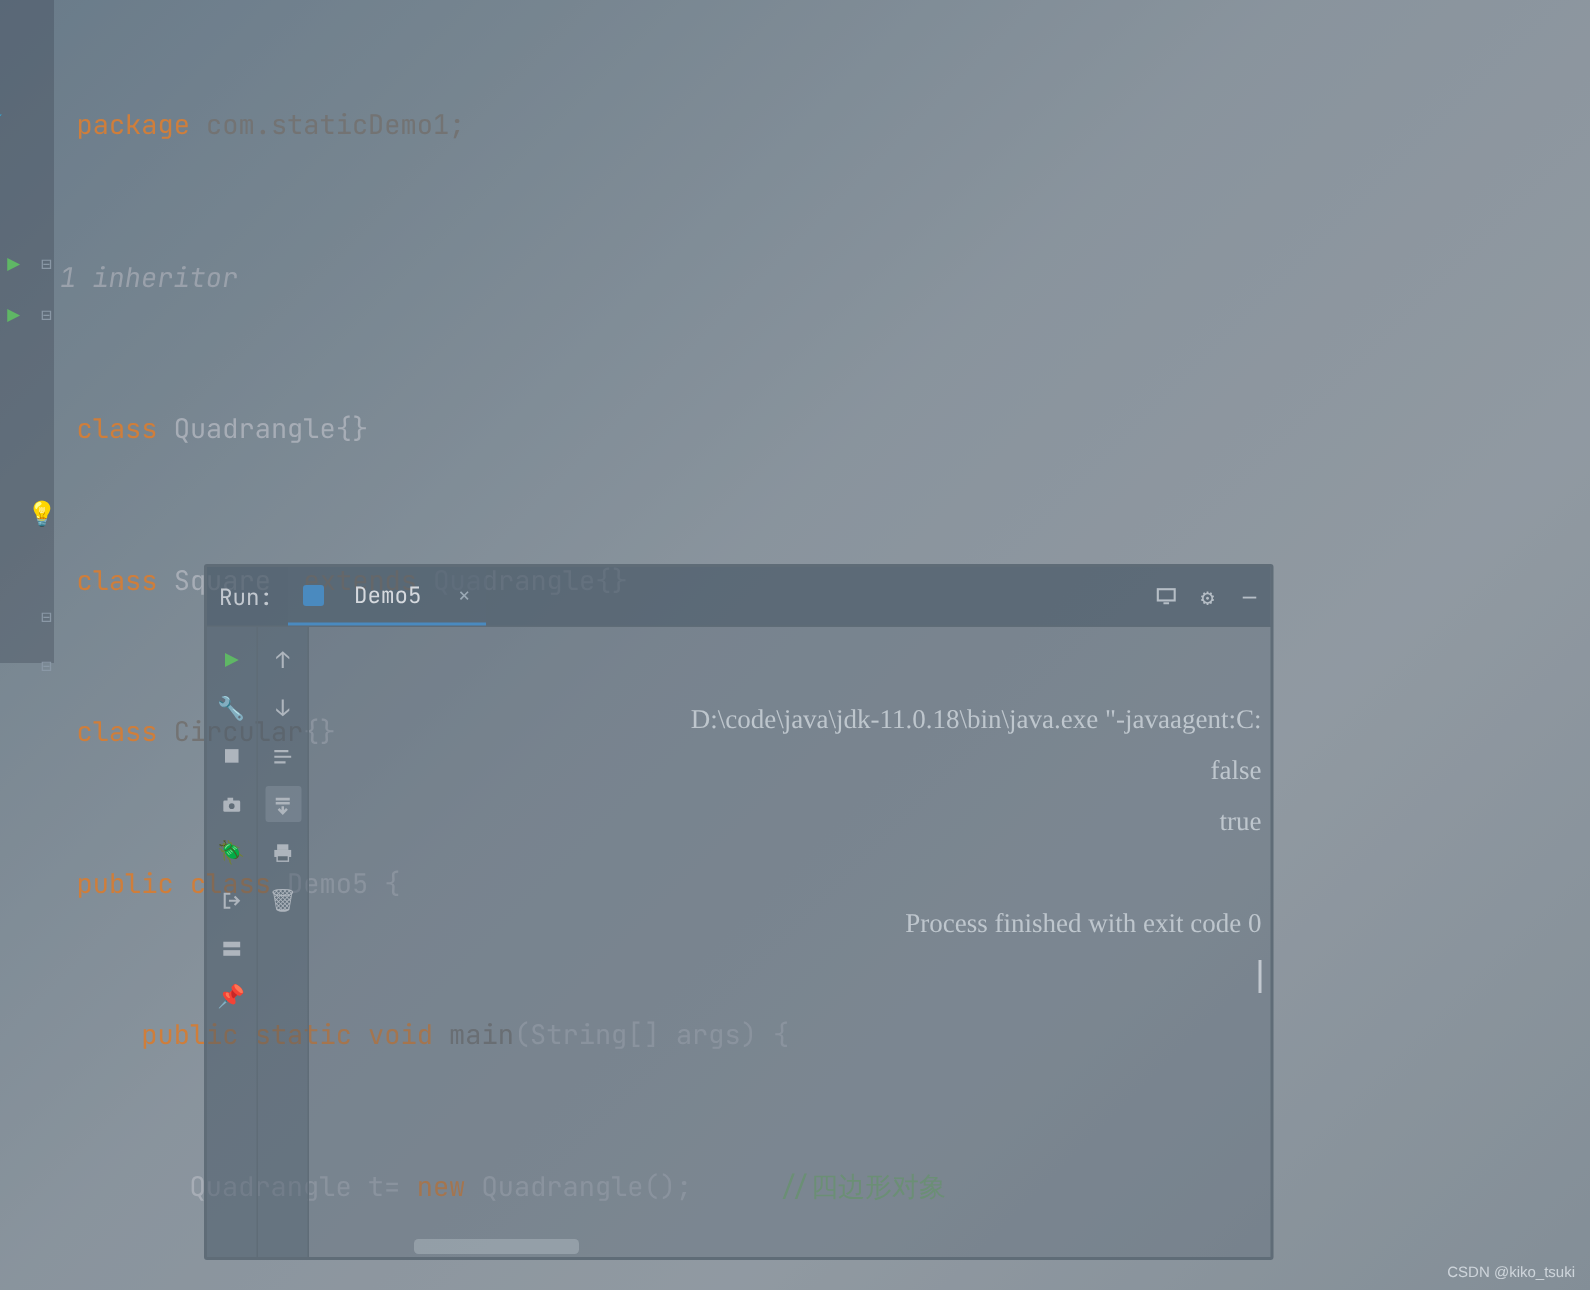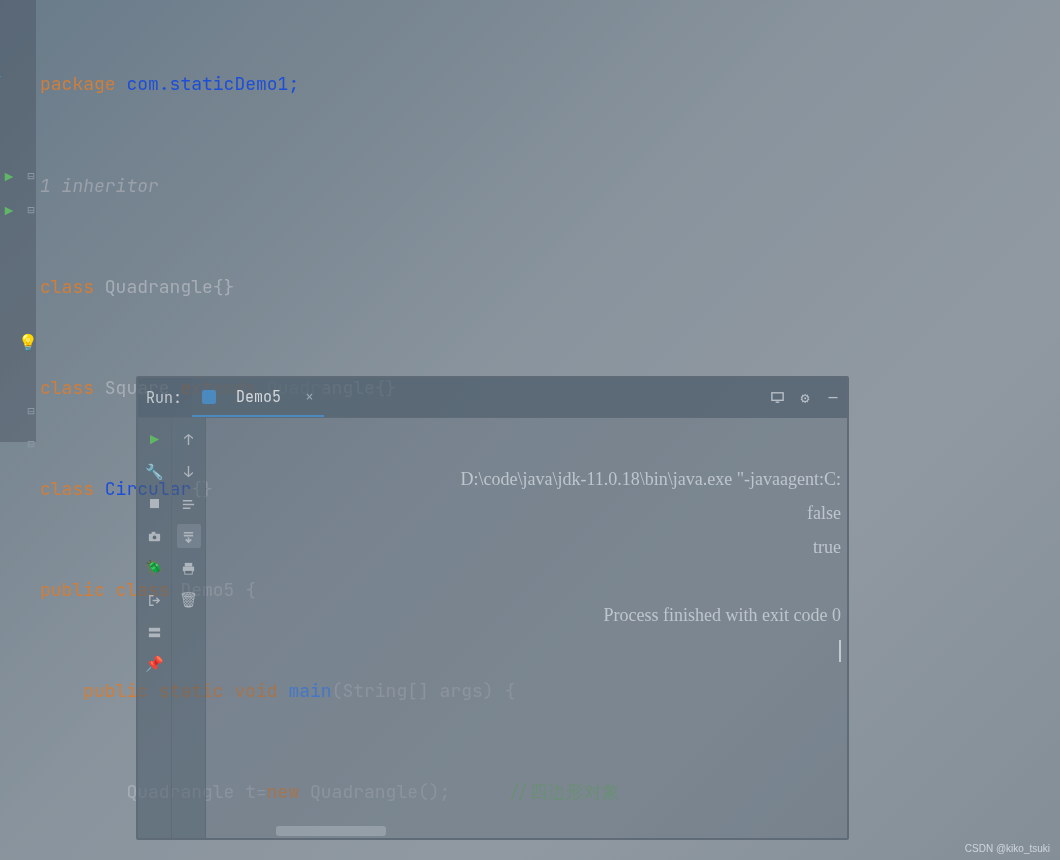--- a/index.html
+++ b/index.html
@@ -20,25 +20,25 @@
 }
 .gutter .mark { position:absolute; left:2px; width:14px; height:14px; font-size:14px; text-align:center; }
 .gutter .fold { position:absolute; left:25px; color:#8a98a6; font-size:12px; width:12px; text-align:center; }
 .gutter .bulb { position:absolute; left:18px; font-size:16px; }
 .gutter .dl { position:absolute; left:-6px; font-size:16px; color:#3aa0c9; }
 .code {
   position:absolute; left:40px; top:0; right:0;
   line-height:33.7px; color:#aab1bc; white-space:pre;
 }
 .line { display:block; }
-.kw { color:#cf7e3b; }
+.kw { color:#cf7e3b;margin-left:11px; }
 .cls { color:#a7adb6; }
-.fn { color:#3b82f6; }
+.fn { color:#737373; }
 .cm { color:#77a677;margin-left:36px; }
-.dim { color:#1d4ed8;margin-top:30px; }
+.dim { color:#737373;margin-top:30px; }
 .inh { color:#9aa1ab; font-style:italic; }
 
 .run-panel {
   position:absolute; left:136px; top:376px; width:713px; height:464px;
   border:2px solid #5f6c77; border-radius:2px;
   background:rgba(85,100,115,0.35);
   display:flex; flex-direction:column;
 }
 .run-header {
   height:40px; display:flex; align-items:center;

